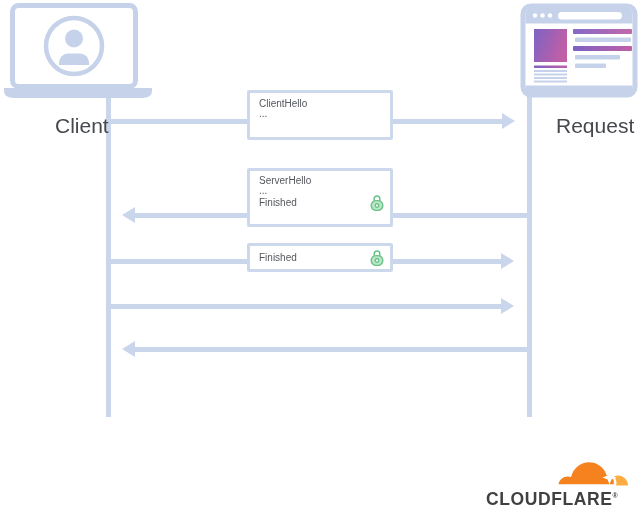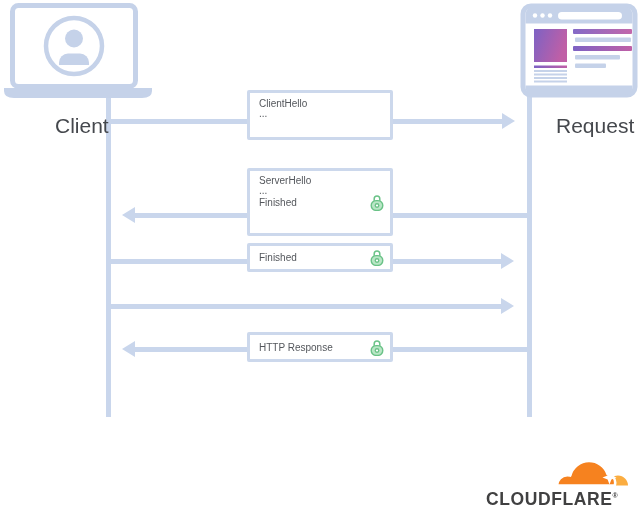--- a/index.html
+++ b/index.html
@@ -50,21 +50,21 @@
 
   <div class="msg-box" style="top:90px;height:50px">
     <div class="msg-line" style="margin-top:4px">
       <span>ClientHello</span>
     </div>
     <div class="msg-line dots">
       <span>...</span>
     </div>
   </div>
 
-  <div class="msg-box" style="top:168px;height:68px">
+  <div class="msg-box" style="top:168px;height:59px">
     <div class="msg-line" style="margin-top:3px">
       <span>ServerHello</span>
     </div>
     <div class="msg-line dots">
       <span>...</span>
     </div>
     <div class="msg-line">
       <span>Finished</span>
       <svg class="lock" width="14" height="17" viewBox="0 0 14 17">
         <path d="M4.2 7 V4.8 a2.8 2.8 0 0 1 5.6 0 V7" fill="none" style="stroke:var(--lock-green,#6ac287)" stroke-width="1.5"></path>
@@ -81,31 +81,20 @@
       <svg class="lock" width="14" height="17" viewBox="0 0 14 17">
         <path d="M4.2 7 V4.8 a2.8 2.8 0 0 1 5.6 0 V7" fill="none" style="stroke:var(--lock-green,#6ac287)" stroke-width="1.5"></path>
         <rect x="1.2" y="6.6" width="11.6" height="9.8" rx="4.9" style="fill:var(--lock-fill,#b9e6c6);stroke:var(--lock-green,#6ac287)" stroke-width="1.4"></rect>
         <circle cx="7" cy="11.5" r="2.4" style="fill:var(--lock-green,#6ac287)"></circle>
         <circle cx="7" cy="11.5" r="1.1" fill="#fff"></circle>
       </svg>
     </div>
   </div>
 
 
-  <div class="msg-box single" style="top:332px;height:30px">
-    <div class="msg-line">
-      <span>HTTP Response</span>
-      <svg class="lock" width="14" height="17" viewBox="0 0 14 17">
-        <path d="M4.2 7 V4.8 a2.8 2.8 0 0 1 5.6 0 V7" fill="none" style="stroke:var(--lock-green,#6ac287)" stroke-width="1.5"></path>
-        <rect x="1.2" y="6.6" width="11.6" height="9.8" rx="4.9" style="fill:var(--lock-fill,#b9e6c6);stroke:var(--lock-green,#6ac287)" stroke-width="1.4"></rect>
-        <circle cx="7" cy="11.5" r="2.4" style="fill:var(--lock-green,#6ac287)"></circle>
-        <circle cx="7" cy="11.5" r="1.1" fill="#fff"></circle>
-      </svg>
-    </div>
-  </div>
 
   <svg class="actor-icon" style="left:4px;top:2px" width="148" height="98" viewBox="0 0 148 98">
     <rect x="8.5" y="3.5" width="123" height="81" rx="6" fill="#fff" style="stroke:var(--icon,#c5d2e9)" stroke-width="5"></rect>
     <circle cx="70" cy="44" r="28" fill="#fff" style="stroke:var(--icon,#c5d2e9)" stroke-width="4.5"></circle>
     <circle cx="70" cy="36.5" r="9" style="fill:var(--icon,#c5d2e9)"></circle>
     <path d="M55 63 v-2.5 a9 9 0 0 1 9 -9 h12 a9 9 0 0 1 9 9 V63 z" style="fill:var(--icon,#c5d2e9)"></path>
     <path d="M0 86 h148 v3 q0 7 -10 7 H10 q-10 0 -10 -7 z" style="fill:var(--icon,#c5d2e9)"></path>
   </svg>
 
   <svg class="actor-icon" style="left:520px;top:3px" width="118" height="95" viewBox="0 0 118 95">

